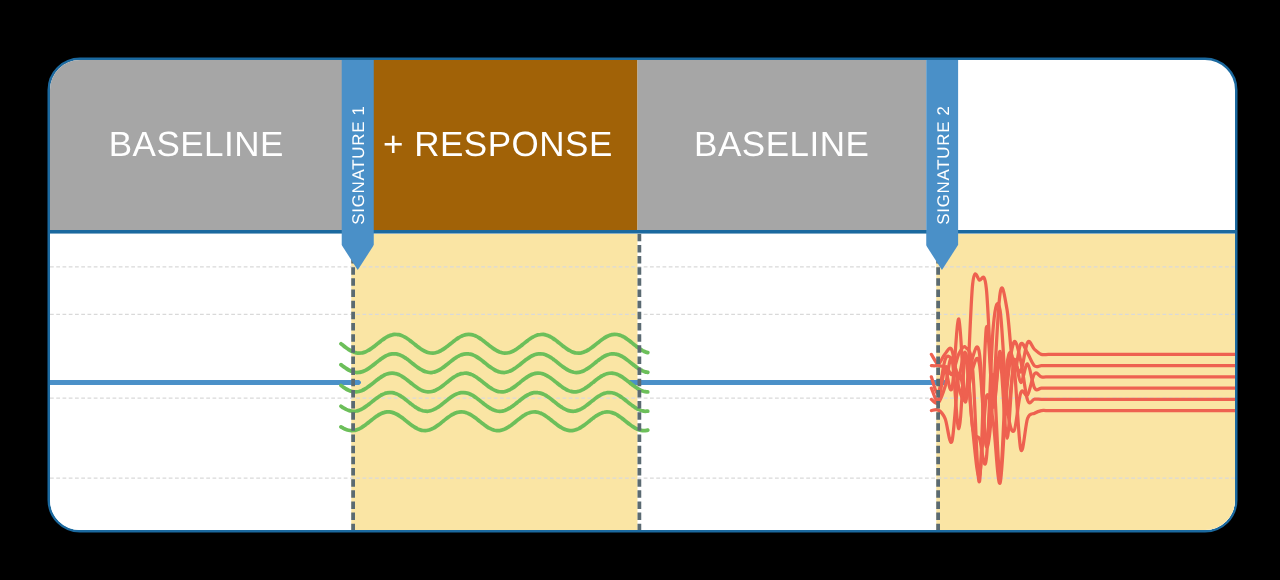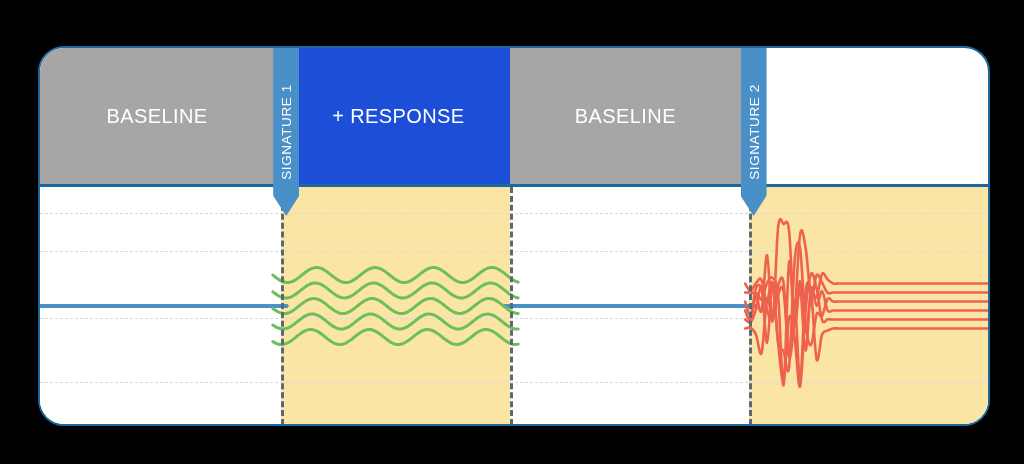--- a/index.html
+++ b/index.html
@@ -11,21 +11,21 @@
   
   #card{position:absolute;left:38px;top:46px;width:952px;height:380px;
         border:2.5px solid #1B699F;border-radius:26px;box-sizing:border-box;
         overflow:hidden;background:#fff;}
 
   
   #header{position:absolute;left:0;top:0;width:100%;height:136px;
           display:block;}
   .hseg{position:absolute;top:0;height:136px;display:flex;
         align-items:center;justify-content:center;}
-  .hseg span{color:#fff;font-size:20px;font-weight:400;letter-spacing:.4px;
+  .hseg span{color:#fff;font-size:28px;font-weight:400;letter-spacing:.4px;
              white-space:nowrap;}
   #hdr-divider{position:absolute;left:0;top:136px;width:100%;height:3px;
                background:#1B699F;}
 
   
   #plot{position:absolute;left:0;top:139px;width:100%;height:238px;
         background:#fff;overflow:hidden;}
   .band{position:absolute;top:0;height:238px;background:#FAE5A4;}
   .hgrid{position:absolute;left:0;width:100%;height:0;
          border-top:1.5px dashed #D9D9D9;}
@@ -48,21 +48,21 @@
 </head>
 <body>
 
 <div id="stage">
   <div id="card">
 
     <div id="header">
       <div class="hseg" id="seg0" style="left: 0%; width: 24.7%; background: rgb(166, 166, 166);">
         <span>BASELINE</span>
       </div>
-      <div class="hseg" id="seg1" style="left: 26%; width: 23.6%; background: #1d4ed8;">
+      <div class="hseg" id="seg1" style="left: 26%; width: 23.6%; background: #a16207;">
         <span>+ RESPONSE</span>
       </div>
       <div class="hseg" id="seg2" style="left: 49.6%; width: 24.3%; background: rgb(166, 166, 166);">
         <span>BASELINE</span>
       </div>
     </div>
     <div id="hdr-divider"></div>
 
     <div id="plot">
       <div class="band" id="band0" style="left: 25.4%; width: 24.2%;"></div>

